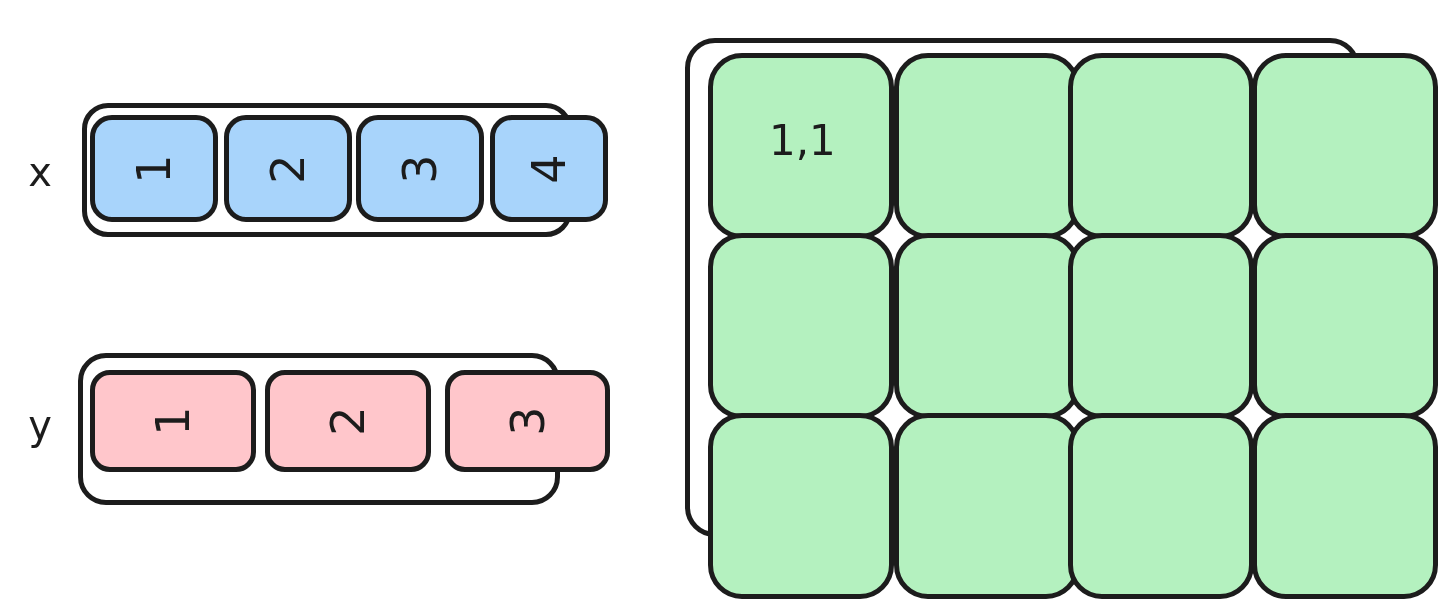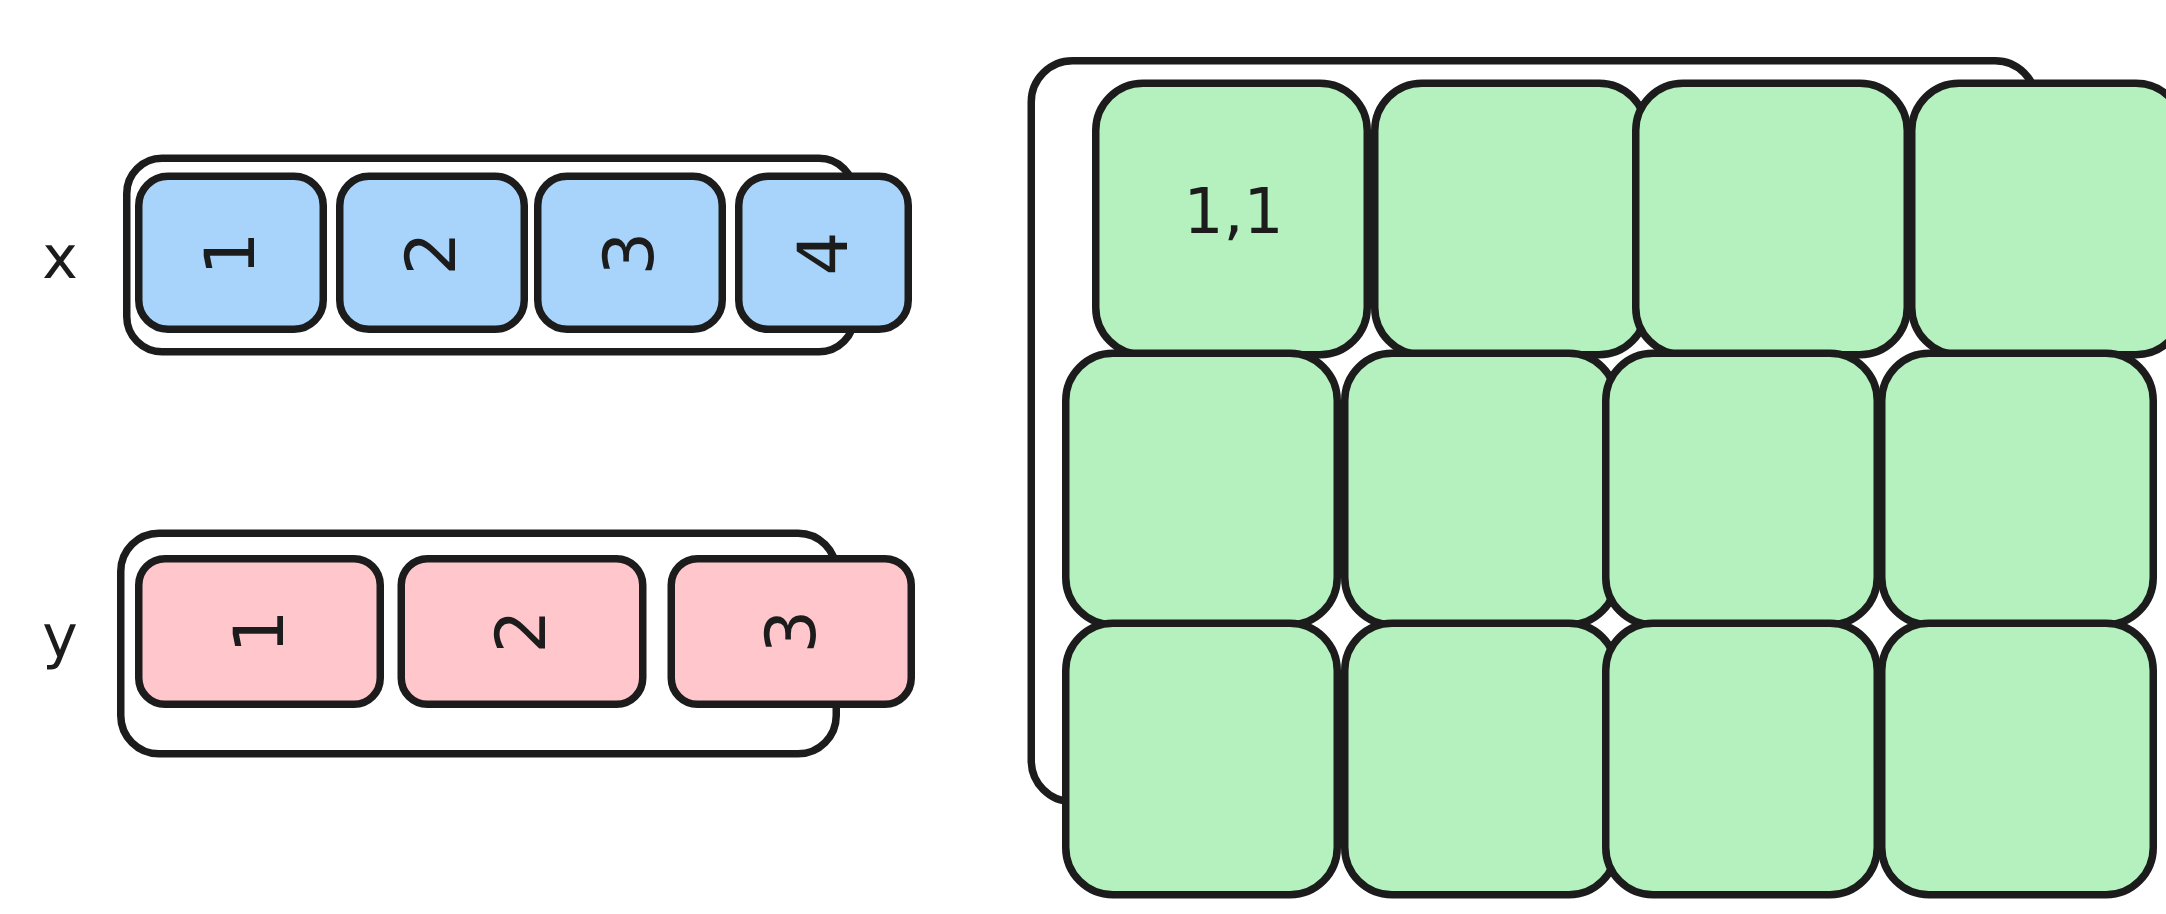--- a/index.html
+++ b/index.html
@@ -112,21 +112,21 @@
   }
   .m-cell .cell-label-flat {
     margin: 62px 0 0 56px;
   }
   
   .m-col-0 { left: 708px; }
   .m-col-1 { left: 894px; }
   .m-col-2 { left: 1068px; }
   .m-col-3 { left: 1252px; }
   
-  .m-row-0 { top: 53px; margin-left: 20px; }
+  .m-row-0 { top: 53px; }
   .m-row-1 { top: 233px; }
   .m-row-2 { top: 413px; }
 </style>
 </head>
 <body>
 
 <div id="stage">
 
   <div class="axis-label" id="x-label">x</div>
 

